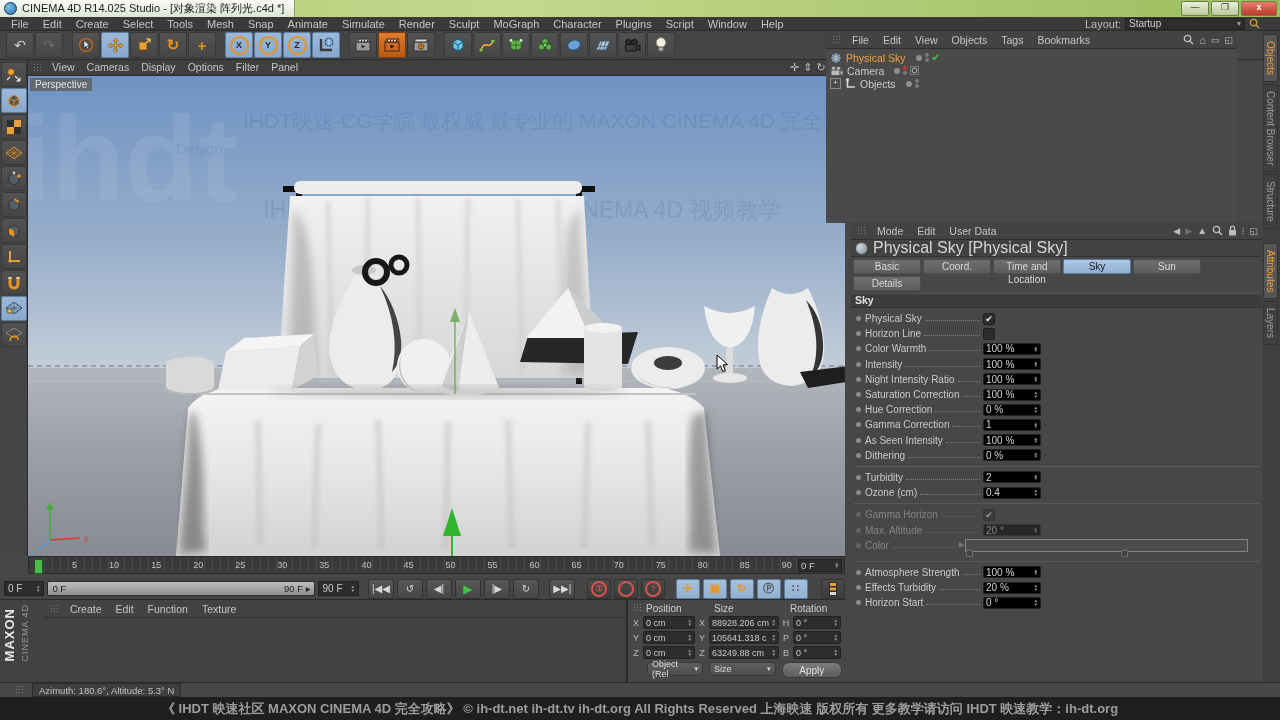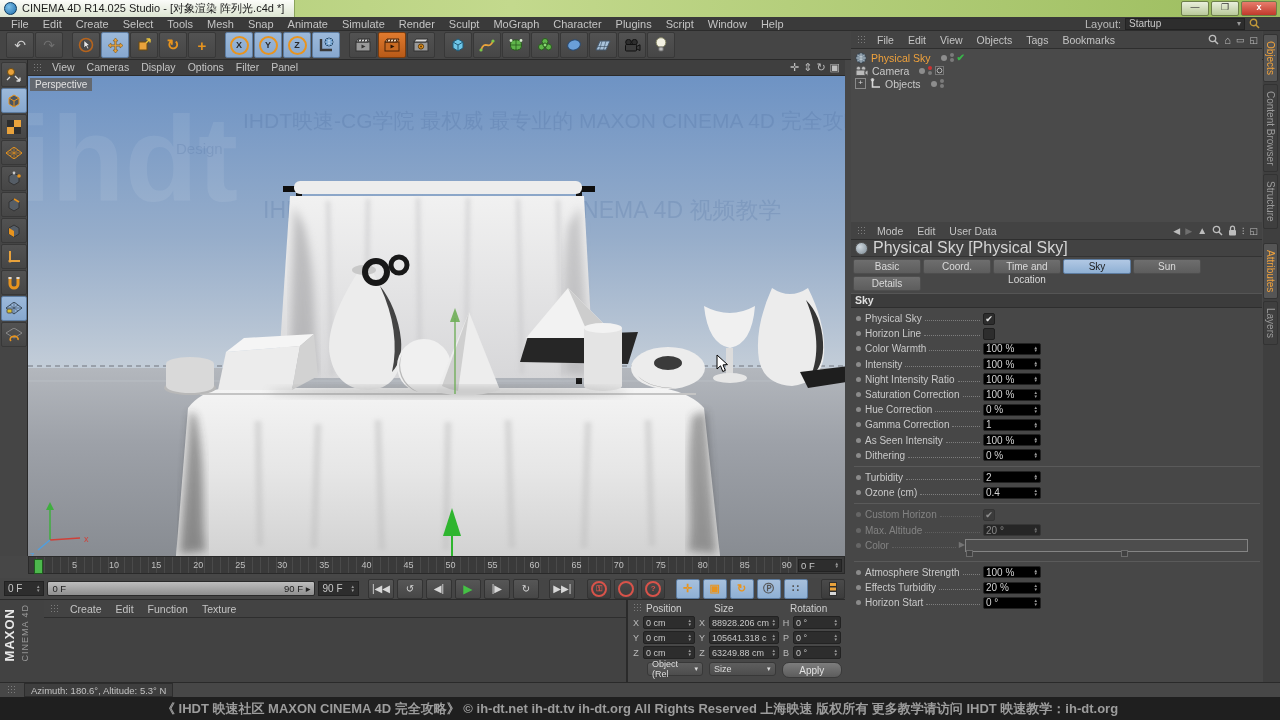--- a/index.html
+++ b/index.html
@@ -36,21 +36,21 @@
   .lbtn{width:24px;height:23px;border:1px solid #383838;border-radius:2px;background:linear-gradient(#525252,#464646);display:flex;align-items:center;justify-content:center;flex:none}
   .lbtn.on{background:linear-gradient(#9cb9da,#87a8cf);border-color:#5d7ca0}
   
   .vp-menubar{left:28px;top:60px;width:817px;height:16px;background:#3f3f3f;border-bottom:1px solid #2b2b2b;display:flex;align-items:center;padding-left:2px;box-sizing:border-box}
   .vp-menubar .menu-item{font-size:10.5px;line-height:15px;padding:0 6px}
   .vp-icons{margin-left:auto;display:flex;gap:4px;padding-right:5px;color:#bdbdbd;font-size:11px}
   .vp-canvas{left:28px;top:76px;width:817px;height:480px;background:#6e93c4;overflow:hidden}
   .persp-chip{position:absolute;left:2px;top:2px;background:rgba(96,96,96,.85);color:#e2e2e2;font-size:10px;padding:1px 5px}
   .cursor{position:absolute;left:688px;top:278px}
   
-  .om{left:851px;top:31px;width:411px;height:191px;background:#a21caf;border-bottom:8px solid #14b8a6;box-sizing:border-box}
+  .om{left:826px;top:31px;width:411px;height:191px;background:#a21caf;border-bottom:8px solid #14b8a6;box-sizing:border-box}
   .om-tree{background:#4a4a4a;height:172px;padding-top:2px}
   .om-row{display:flex;align-items:center;height:13px;gap:4px;padding-left:4px;font-size:10.5px}
   .om-row .nm{white-space:nowrap}
   .om-row.sel .nm{color:#f0a23c}
   .dotcol{display:flex;align-items:center;gap:3px;margin-left:6px}
   .gdot{width:6px;height:6px;border-radius:50%;background:#8d8d8d}
   .vdots{display:flex;flex-direction:column;gap:1px}
   .vdots i{width:4px;height:4px;border-radius:50%;background:#7b7b7b}
   .vdots i.red{background:#c33}
   .chk{color:#39b54a;font-size:10px;font-weight:bold}
@@ -115,21 +115,21 @@
   .axl{width:10px;font-size:9px;color:#bbb;text-align:center;flex:none}
   .cfield{height:13px;background:#2d2d2d;border:1px solid #222;display:flex;align-items:center;padding:0 2px;font-size:9px;box-sizing:border-box;border-radius:2px}
   .cfield .val{flex:1;white-space:nowrap;overflow:hidden}
   .cfp{width:52px}.cfs{width:70px}.cfr{width:48px}
   .cbot{display:flex;gap:6px;margin-top:3px;margin-left:16px}
   .cdrop{height:14px;background:linear-gradient(#5e5e5e,#4d4d4d);border:1px solid #383838;border-radius:3px;
      font-size:9px;color:#ddd;display:flex;align-items:center;justify-content:space-between;padding:0 4px;box-sizing:border-box}
   .apply{width:66px;height:14px;border-radius:7px;background:linear-gradient(#7d7d7d,#5c5c5c);border:1px solid #3a3a3a;
      color:#e2e2e2;font-size:10px;display:flex;align-items:center;justify-content:center}
   
-  .statusbar{left:0;top:682px;width:1280px;height:15px;background:#474747;display:flex;align-items:center;gap:4px;padding-left:4px;box-sizing:border-box;border-top:1px solid #2a2a2a}
+  .statusbar{left:0;top:682px;width:1280px;height:15px;background:#474747;display:flex;align-items:center;gap:4px;padding-left:12px;box-sizing:border-box;border-top:1px solid #2a2a2a}
   .schip{height:12px;background:#3e3e3e;border:1px solid #2d2d2d;display:flex;align-items:center;padding:0 6px;font-size:9.5px;color:#c2c2c2;white-space:nowrap}
   .banner{left:0;top:697px;width:1280px;height:23px;background:#1f1f1f;display:flex;align-items:center;justify-content:center}
   .banner span{color:#9d9d9d;font-size:13px;font-weight:bold;white-space:nowrap}
 </style>
 </head>
 <body>
 
 <div class="abs titlebar">
   <div class="title-chip">
     <span class="c4d-logo"></span>
@@ -701,21 +701,21 @@
         </span>
         <span class="afield">
           <span class="val">0.4</span>
           <span class="spin">▲<br>▼</span>
         </span>
       </div>
     <div class="asep"></div>
     <div class="arow dim">
         <span class="adot"></span>
         <span class="lw">
-          <span class="alabel">Custom Horizon</span>
+          <span class="alabel">Gamma Horizon</span>
           <span class="leader" style="flex:1"></span>
         </span>
         <span class="cb">✔</span>
       </div>
     <div class="arow dim">
         <span class="adot"></span>
         <span class="lw">
           <span class="alabel">Max. Altitude</span>
           <span class="leader" style="flex:1"></span>
         </span>

